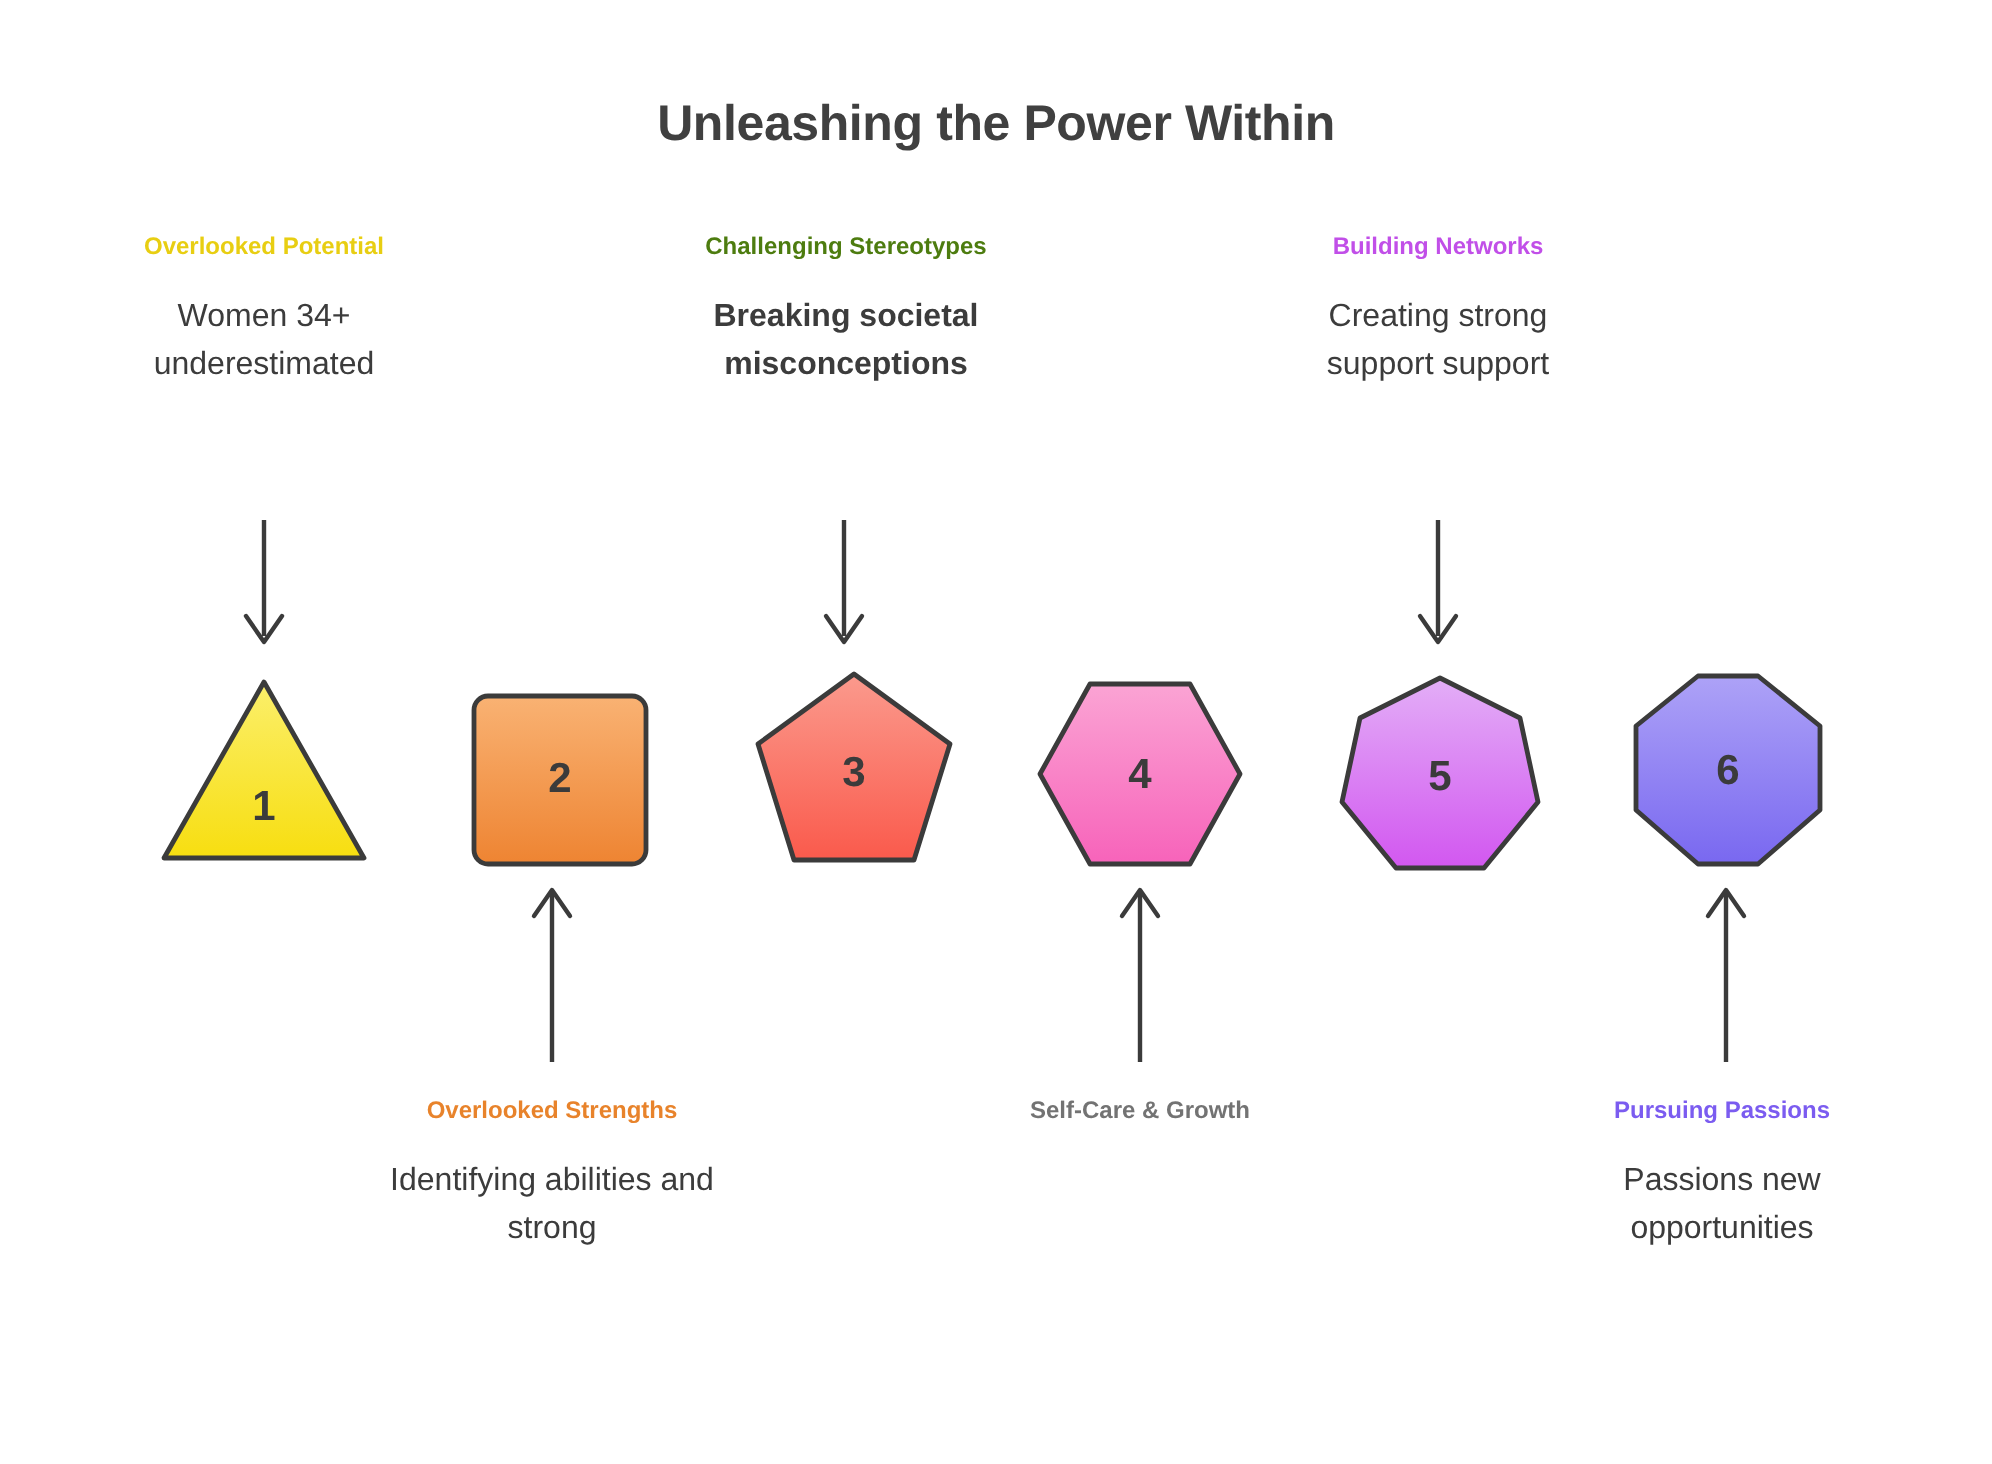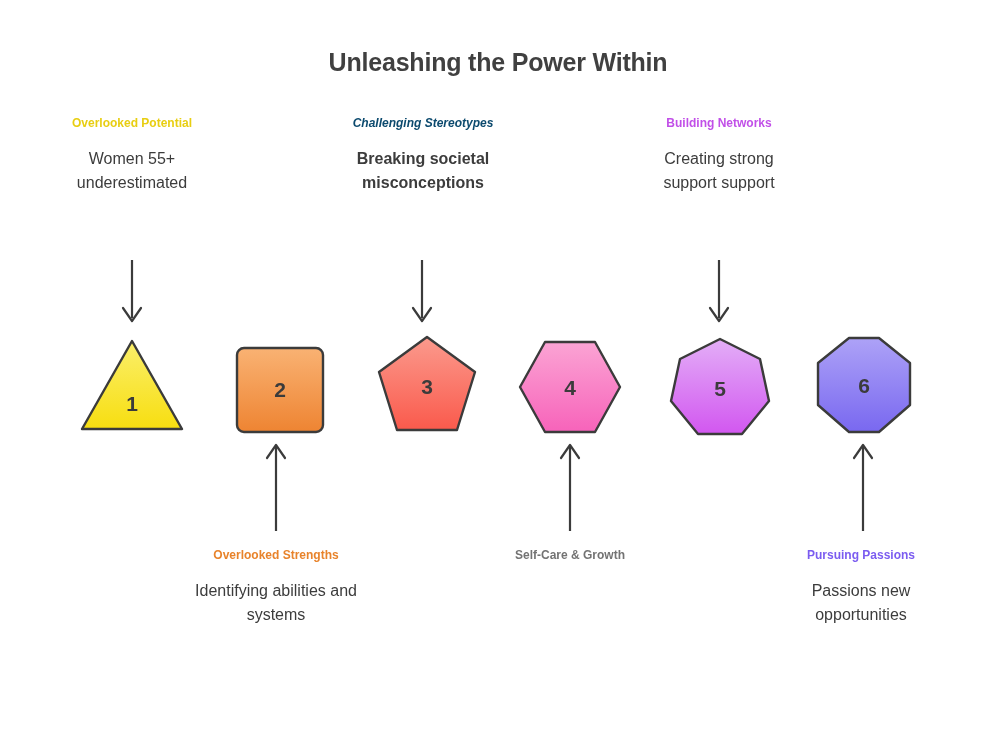--- a/index.html
+++ b/index.html
@@ -68,36 +68,36 @@
 </style>
 </head>
 <body>
 
 <div class="canvas">
 
   <div class="title">Unleashing the Power Within</div>
 
   <div class="label-block" style="left:32px; top:108px; width:200px;">
     <div class="label-heading" style="color:#E8CE12;">Overlooked Potential</div>
-    <div class="label-desc" style="width:146px;margin-left:auto;margin-right:auto;">Women 55+ underestimated</div>
+    <div class="label-desc" style="width:146px;margin-left:auto;margin-right:auto;">Women 34+ underestimated</div>
   </div>
 
   <div class="label-block" style="left:323px; top:108px; width:200px;">
-    <div class="label-heading" style="color:#0c4a6e;font-style:italic;">Challenging Stereotypes</div>
+    <div class="label-heading" style="color:#4d7c0f;">Challenging Stereotypes</div>
     <div class="label-desc" style="width:175px;margin-left:auto;margin-right:auto;font-weight:bold;">Breaking societal misconceptions</div>
   </div>
 
   <div class="label-block" style="left:619px; top:108px; width:200px;">
     <div class="label-heading" style="color:#C14FE8;">Building Networks</div>
     <div class="label-desc" style="width:163px;margin-left:auto;margin-right:auto;">Creating strong support support</div>
   </div>
 
   <div class="label-block" style="left:176px; top:540px; width:200px;">
     <div class="label-heading" style="color:#E8832B;">Overlooked Strengths</div>
-    <div class="label-desc" style="width:180px;margin-left:auto;margin-right:auto;">Identifying abilities and systems</div>
+    <div class="label-desc" style="width:180px;margin-left:auto;margin-right:auto;">Identifying abilities and strong</div>
   </div>
 
   <div class="label-block" style="left:470px; top:540px; width:200px;">
     <div class="label-heading" style="color:#737373;">Self-Care &amp; Growth</div>
   </div>
 
   <div class="label-block" style="left:761px; top:540px; width:200px;">
     <div class="label-heading" style="color:#7B5CF0;">Pursuing Passions</div>
     <div class="label-desc" style="width:166px;margin-left:auto;margin-right:auto;">Passions new opportunities</div>
   </div>

